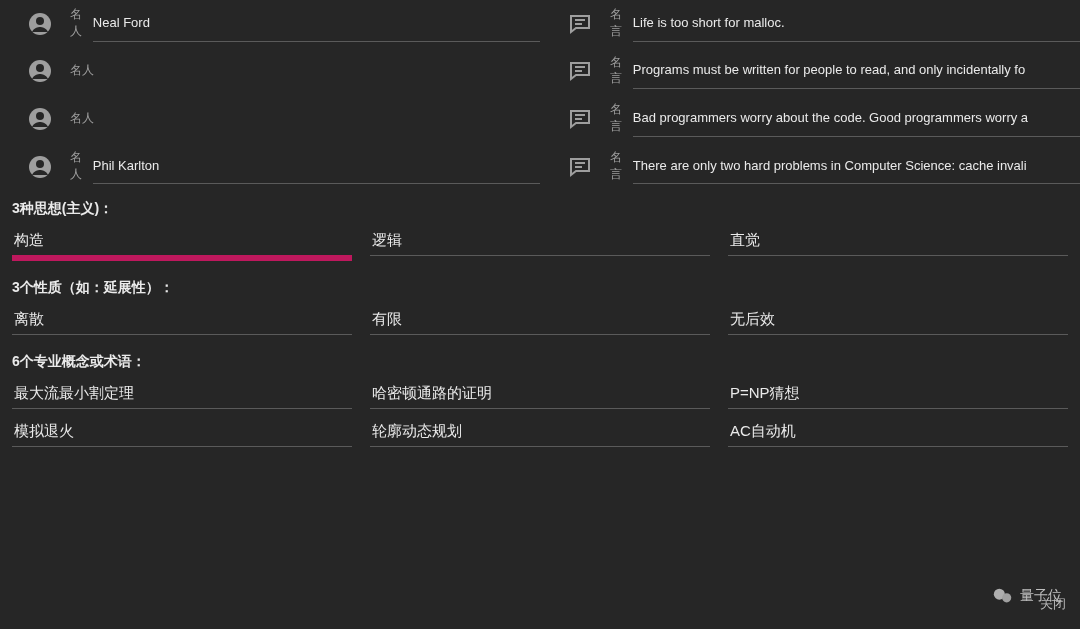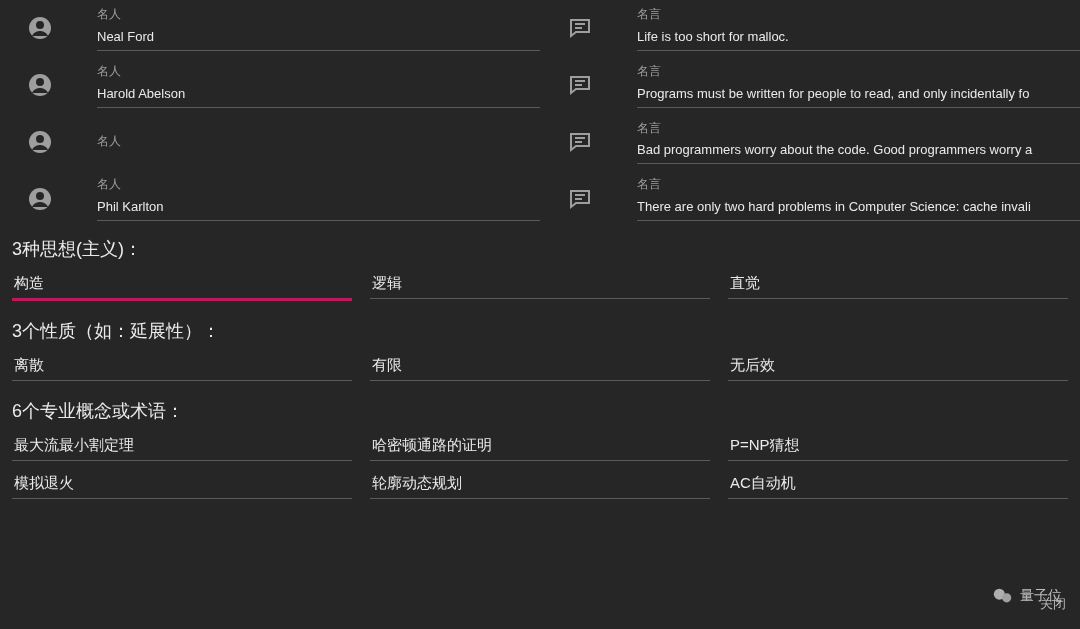--- a/index.html
+++ b/index.html
@@ -31,22 +31,21 @@
     flex: 0 0 auto;
   }
   .icon-wrap {
     width: 42px;
     display:flex; align-items:center; justify-content:flex-start;
   }
 
   .field {
     flex: 1 1 auto;
     display: flex;
-    flex-direction: column;
-    margin-left: 27px;
+    flex-direction: row;
   }
   .field-label {
     font-size: 12px;
     color: #9e9e9e;
     line-height: 1.4;
     margin-bottom: 2px;
   }
   .field-input {
     background: transparent;
     border: none;
@@ -57,36 +56,36 @@
     width: 100%;
     outline: none;
     white-space: nowrap;
     overflow: hidden;
   }
   .field-input.focused {
     border-bottom: 2px solid #ffffff;
   }
 
   .section-heading {
-    font-size: 18px;
-    font-weight: 400;
+    font-size: 14px;
+    font-weight: 700;
     color: #eaeaea;
     padding: 10px 0 8px 12px;
   }
 
   .grid-3 {
     display: flex;
     gap: 18px;
     padding: 0 12px 8px 12px;
   }
   .grid-3 .cell {
     flex: 1 1 0;
   }
   .grid-3 .cell .field-input { font-size: 15px; padding: 6px 2px 6px 2px; }
-  .grid-3 .cell .field-input.focused { border-bottom: 3px solid #be185d; }
+  .grid-3 .cell .field-input.focused { border-bottom: 6px solid #be185d; }
 
   .watermark {
     position: absolute;
     right: 18px;
     bottom: 22px;
     display: flex;
     align-items: center;
     gap: 6px;
     color: #d0d0d0;
     font-size: 14px;
@@ -140,21 +139,20 @@
   <div class="quote-col left">
     <span class="icon-wrap">
       <svg class="icon-svg" viewBox="0 0 24 24">
           <circle cx="12" cy="12" r="11" fill="#9e9e9e"></circle>
           <circle cx="12" cy="9" r="4" fill="#262626"></circle>
           <path d="M4 20c1.5-4 6-5 8-5s6.5 1 8 5" fill="#262626"></path>
         </svg>
     </span>
     <div class="field">
       <div class="field-label">名人</div>
-      <input class="field-input" value="Harold Abelson" style="">
     </div>
   </div>
   <div class="quote-col right">
     <span class="icon-wrap">
       <svg class="icon-svg" viewBox="0 0 24 24">
           <path d="M3 4h18v12H8l-5 4V4z" fill="none" stroke="#9e9e9e" stroke-width="2"></path>
           <line x1="7" y1="8" x2="17" y2="8" stroke="#9e9e9e" stroke-width="2"></line>
           <line x1="7" y1="12" x2="14" y2="12" stroke="#9e9e9e" stroke-width="2"></line>
         </svg>
     </span>

